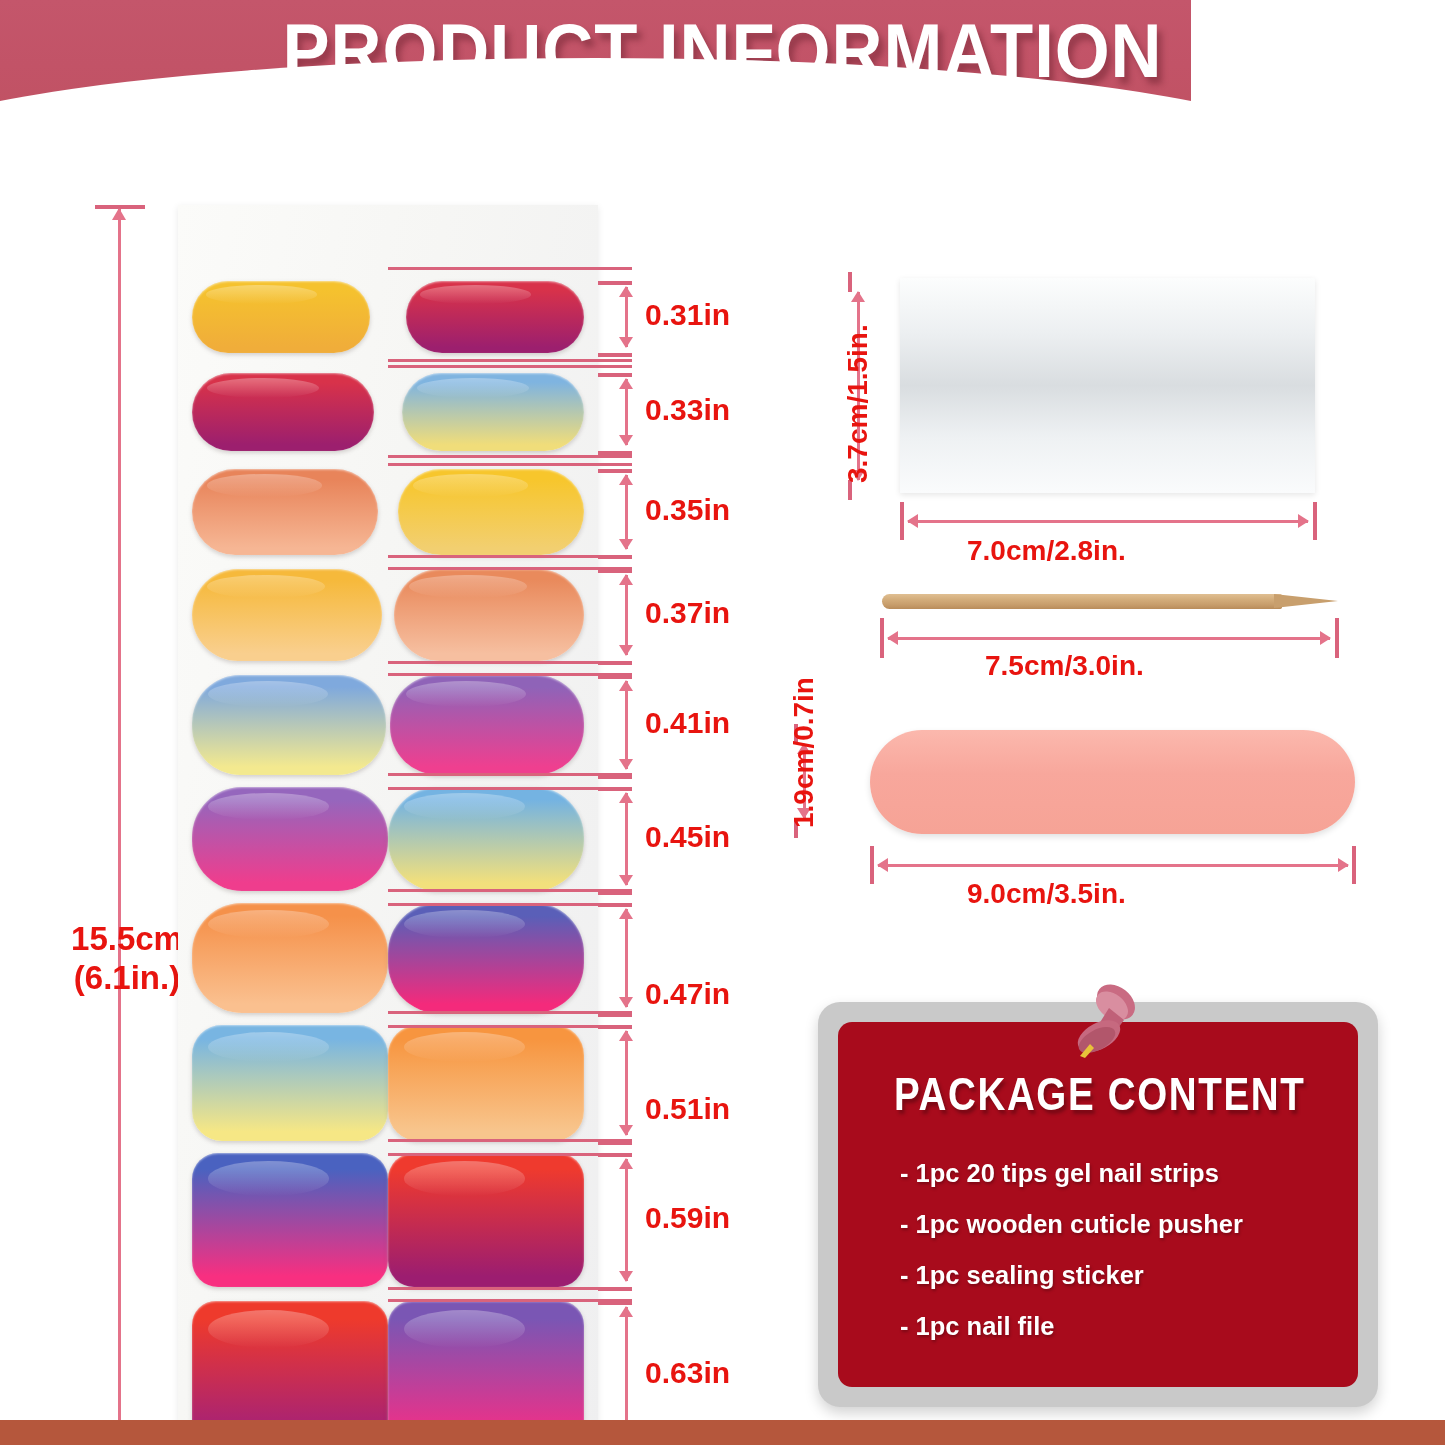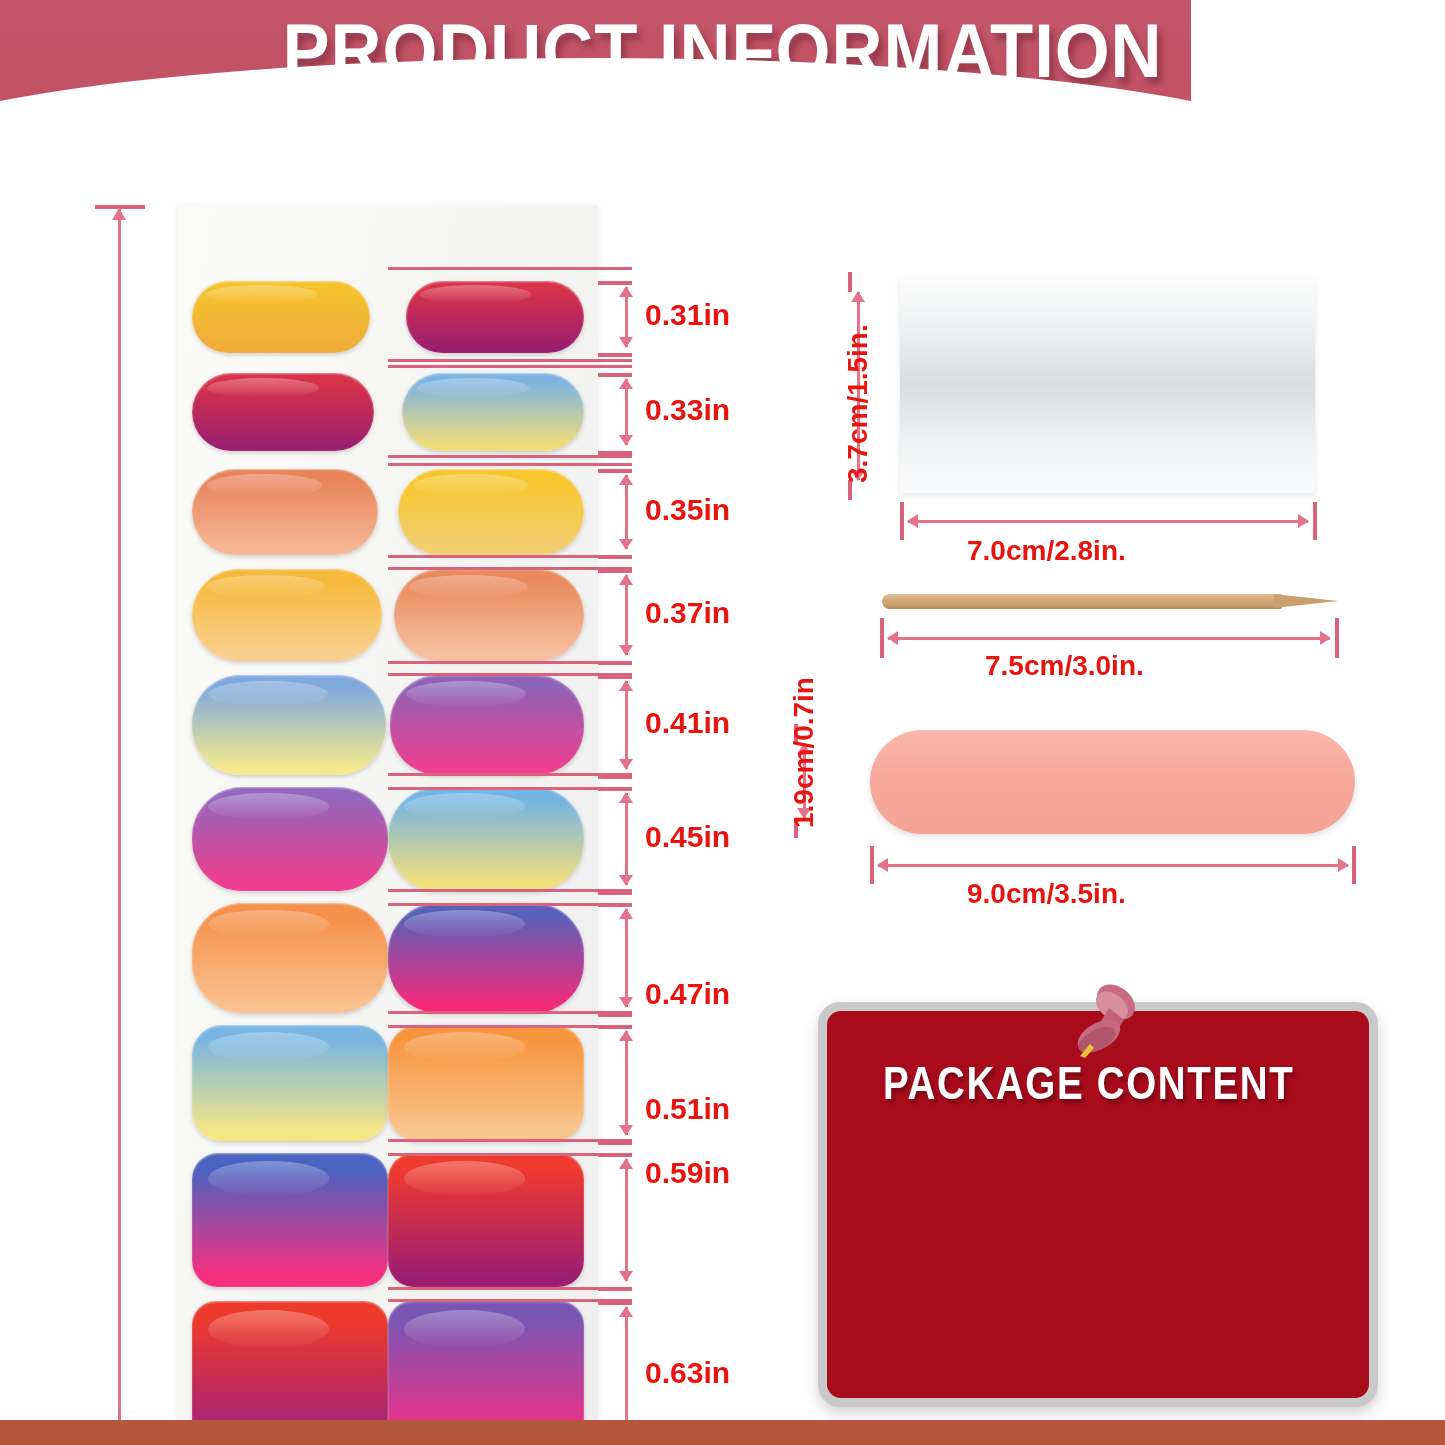--- a/index.html
+++ b/index.html
@@ -161,21 +161,21 @@
     border-radius:52px;
     box-shadow:0 3px 6px rgba(0,0,0,0.12);
   }
 
   
   .pkg-wrap{position:absolute;left:88px;top:830px;width:560px;height:430px;}
   .pkg-card{
     position:absolute;left:0;top:22px;width:560px;height:405px;
     background:#c9c9c9;border-radius:22px;
     box-shadow:0 6px 14px rgba(0,0,0,0.18);
-    padding:9px;box-sizing:border-box;
+    padding:20px;box-sizing:border-box;
   }
   .pkg-inner{
     width:100%;height:100%;background:#a80b1c;border-radius:14px;
     box-sizing:border-box;padding:44px 34px 20px 34px;
   }
   .pkg-title{
     color:#ffffff;font-size:47px;font-weight:bold;letter-spacing:2px;
     transform:scaleX(0.82);transform-origin:left center;
     text-shadow:3px 4px 4px rgba(0,0,0,0.28);
     white-space:nowrap;margin:0 0 38px 22px;
@@ -197,20 +197,24 @@
 <div class="banner">
   <div class="banner-title">PRODUCT INFORMATION</div>
   <div class="banner-arc"></div>
 </div>
 
 <div class="sheet-area">
 
   <div class="total-cap" style="top:55px;"></div>
   <div class="total-line" style="top:59px;height:1252px;"></div>
 
+  <div class="total-label">
+    <div>15.5cm</div>
+    <div>(6.1in.)</div>
+  </div>
 
   <div class="sheet">
     <div class="strip-grid" id="strip-grid">
         <div class="strip-row" style="top: 18px;">
           <div class="strip" style="width: 178px; height: 72px; border-radius: 36px; margin-left: 14px; margin-right: 0px; background: linear-gradient(rgb(245, 194, 46) 0%, rgb(245, 194, 46) 12%, rgb(240, 173, 58) 92%, rgb(240, 173, 58) 100%);"></div>
           <div class="strip" style="width: 178px; height: 72px; border-radius: 36px; margin-left: 0px; margin-right: 14px; background: linear-gradient(rgb(216, 50, 74) 0%, rgb(216, 50, 74) 12%, rgb(156, 31, 110) 92%, rgb(156, 31, 110) 100%);"></div>
         </div>
         <div class="strip-row" style="top: 110px;">
           <div class="strip" style="width: 182px; height: 78px; border-radius: 39px; margin-left: 14px; margin-right: 0px; background: linear-gradient(rgb(216, 50, 74) 0%, rgb(216, 50, 74) 12%, rgb(156, 31, 110) 92%, rgb(156, 31, 110) 100%);"></div>
           <div class="strip" style="width: 182px; height: 78px; border-radius: 39px; margin-left: 0px; margin-right: 14px; background: linear-gradient(rgb(127, 180, 224) 0%, rgb(127, 180, 224) 12%, rgb(240, 221, 122) 92%, rgb(240, 221, 122) 100%);"></div>
@@ -297,21 +301,21 @@
       <div class="tick long" style="top: 861px; border-top-width: 3px;"></div>
       <div class="tick short" style="top: 991px;"></div>
       <div class="tick long" style="top: 1003px; border-top-width: 3px;"></div>
       <div class="arrow-line" style="top: 881px; height: 104px;"></div>
       <div class="dim-label" style="top: 942px;">0.51in</div>
       <div class="tick short" style="top: 1003px;"></div>
       <div class="tick long" style="top: 989px; border-top-width: 3px;"></div>
       <div class="tick short" style="top: 1137px;"></div>
       <div class="tick long" style="top: 1149px; border-top-width: 3px;"></div>
       <div class="arrow-line" style="top: 1009px; height: 122px;"></div>
-      <div class="dim-label" style="top: 1006px;">0.59in</div>
+      <div class="dim-label" style="top: 1051px;">0.59in</div>
       <div class="tick short" style="top: 1151px;"></div>
       <div class="tick long" style="top: 1137px; border-top-width: 3px;"></div>
       <div class="arrow-line" style="top: 1157px; height: 136px;"></div>
       <div class="dim-label" style="top: 1206px;">0.63in</div>
     </div>
 </div>
 
 <div class="acc-area">
 
   <div class="sticker"></div>
@@ -342,20 +346,26 @@
 
   <div class="vcap" style="left:140px;top:696px;height:38px;"></div>
   <div class="vcap" style="left:622px;top:696px;height:38px;"></div>
   <div class="harrow" style="left:148px;top:714px;width:470px;"></div>
   <div class="acc-label" style="left:237px;top:728px;">9.0cm/3.5in.</div>
 
   <div class="pkg-wrap">
     <div class="pkg-card">
       <div class="pkg-inner">
         <div class="pkg-title">PACKAGE CONTENT</div>
+        <ul class="pkg-list" id="pkg-list">
+            <li>- 1pc 20 tips gel nail strips</li>
+            <li>- 1pc wooden cuticle pusher</li>
+            <li>- 1pc sealing sticker</li>
+            <li>- 1pc nail file</li>
+          </ul>
       </div>
     </div>
     <svg class="pin" viewBox="0 0 96 96">
       <ellipse cx="62" cy="22" rx="21" ry="15" transform="rotate(38 62 22)" fill="#c96b82"></ellipse>
       <ellipse cx="58" cy="26" rx="18" ry="12" transform="rotate(38 58 26)" fill="#d98ea0"></ellipse>
       <path d="M55 28 L40 52 L54 62 L70 40 Z" fill="#c06078"></path>
       <ellipse cx="45" cy="56" rx="23" ry="13" transform="rotate(-28 45 56)" fill="#c6697f"></ellipse>
       <ellipse cx="43" cy="60" rx="20" ry="10" transform="rotate(-28 43 60)" fill="#b2566b"></ellipse>
       <path d="M36 64 L26 76 L31 78 L40 68 Z" fill="#e8c33a"></path>
     </svg>

